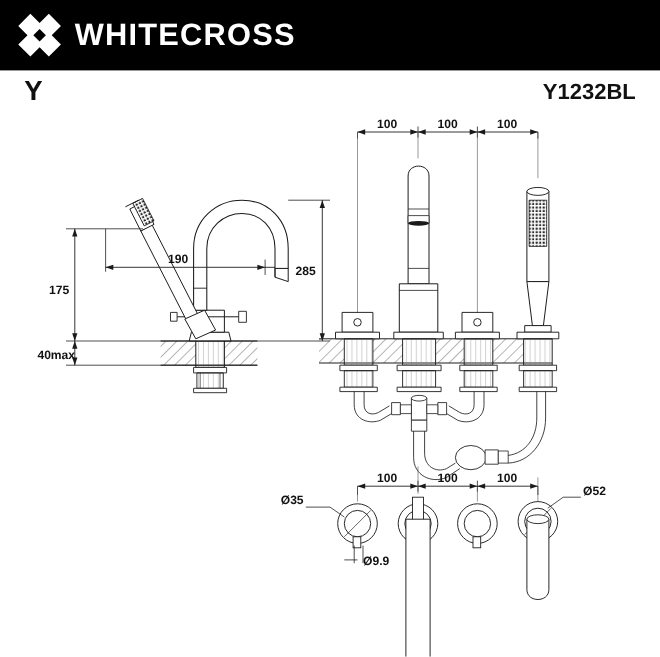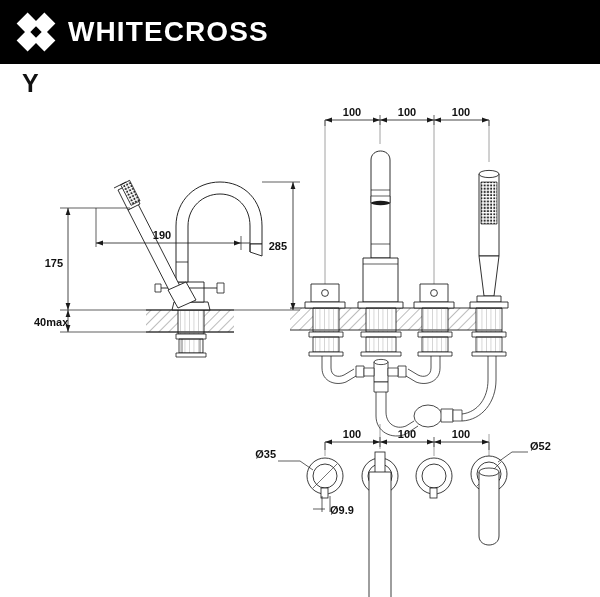--- a/index.html
+++ b/index.html
@@ -76,20 +76,21 @@
   <div id="header">
     <svg id="logo-mark" viewBox="0 0 44 44" aria-hidden="true">
       <path fill="#ffffff" d="M13.6 2.6 L22 11.0 L30.4 2.6 L41.4 13.6 L33.0 22 L41.4 30.4 L30.4 41.4 L22 33.0 L13.6 41.4 L2.6 30.4 L11.0 22 L2.6 13.6 Z"></path>
       <path fill="#000000" d="M22 16.3 L27.7 22 L22 27.7 L16.3 22 Z"></path>
     </svg>
     <span id="logo-text">WHITECROSS</span>
   </div>
 
   <div id="title-row">
     <span id="series-name">Y</span>
+    <span id="model-code">Y1232BL</span>
   </div>
 
   <div id="drawing">
   <svg width="600" height="493" viewBox="0 0 600 493" xmlns="http://www.w3.org/2000/svg">
     <defs>
       <pattern id="hatch" width="7" height="7" patternTransform="rotate(45)" patternUnits="userSpaceOnUse">
         <line x1="0" y1="0" x2="0" y2="7" stroke="#6a6a6a" stroke-width="0.9"></line>
       </pattern>
       <pattern id="hatchv" width="4.5" height="4.5" patternUnits="userSpaceOnUse">
         <line x1="0" y1="0" x2="0" y2="4.5" stroke="#8a8a8a" stroke-width="0.7"></line>

